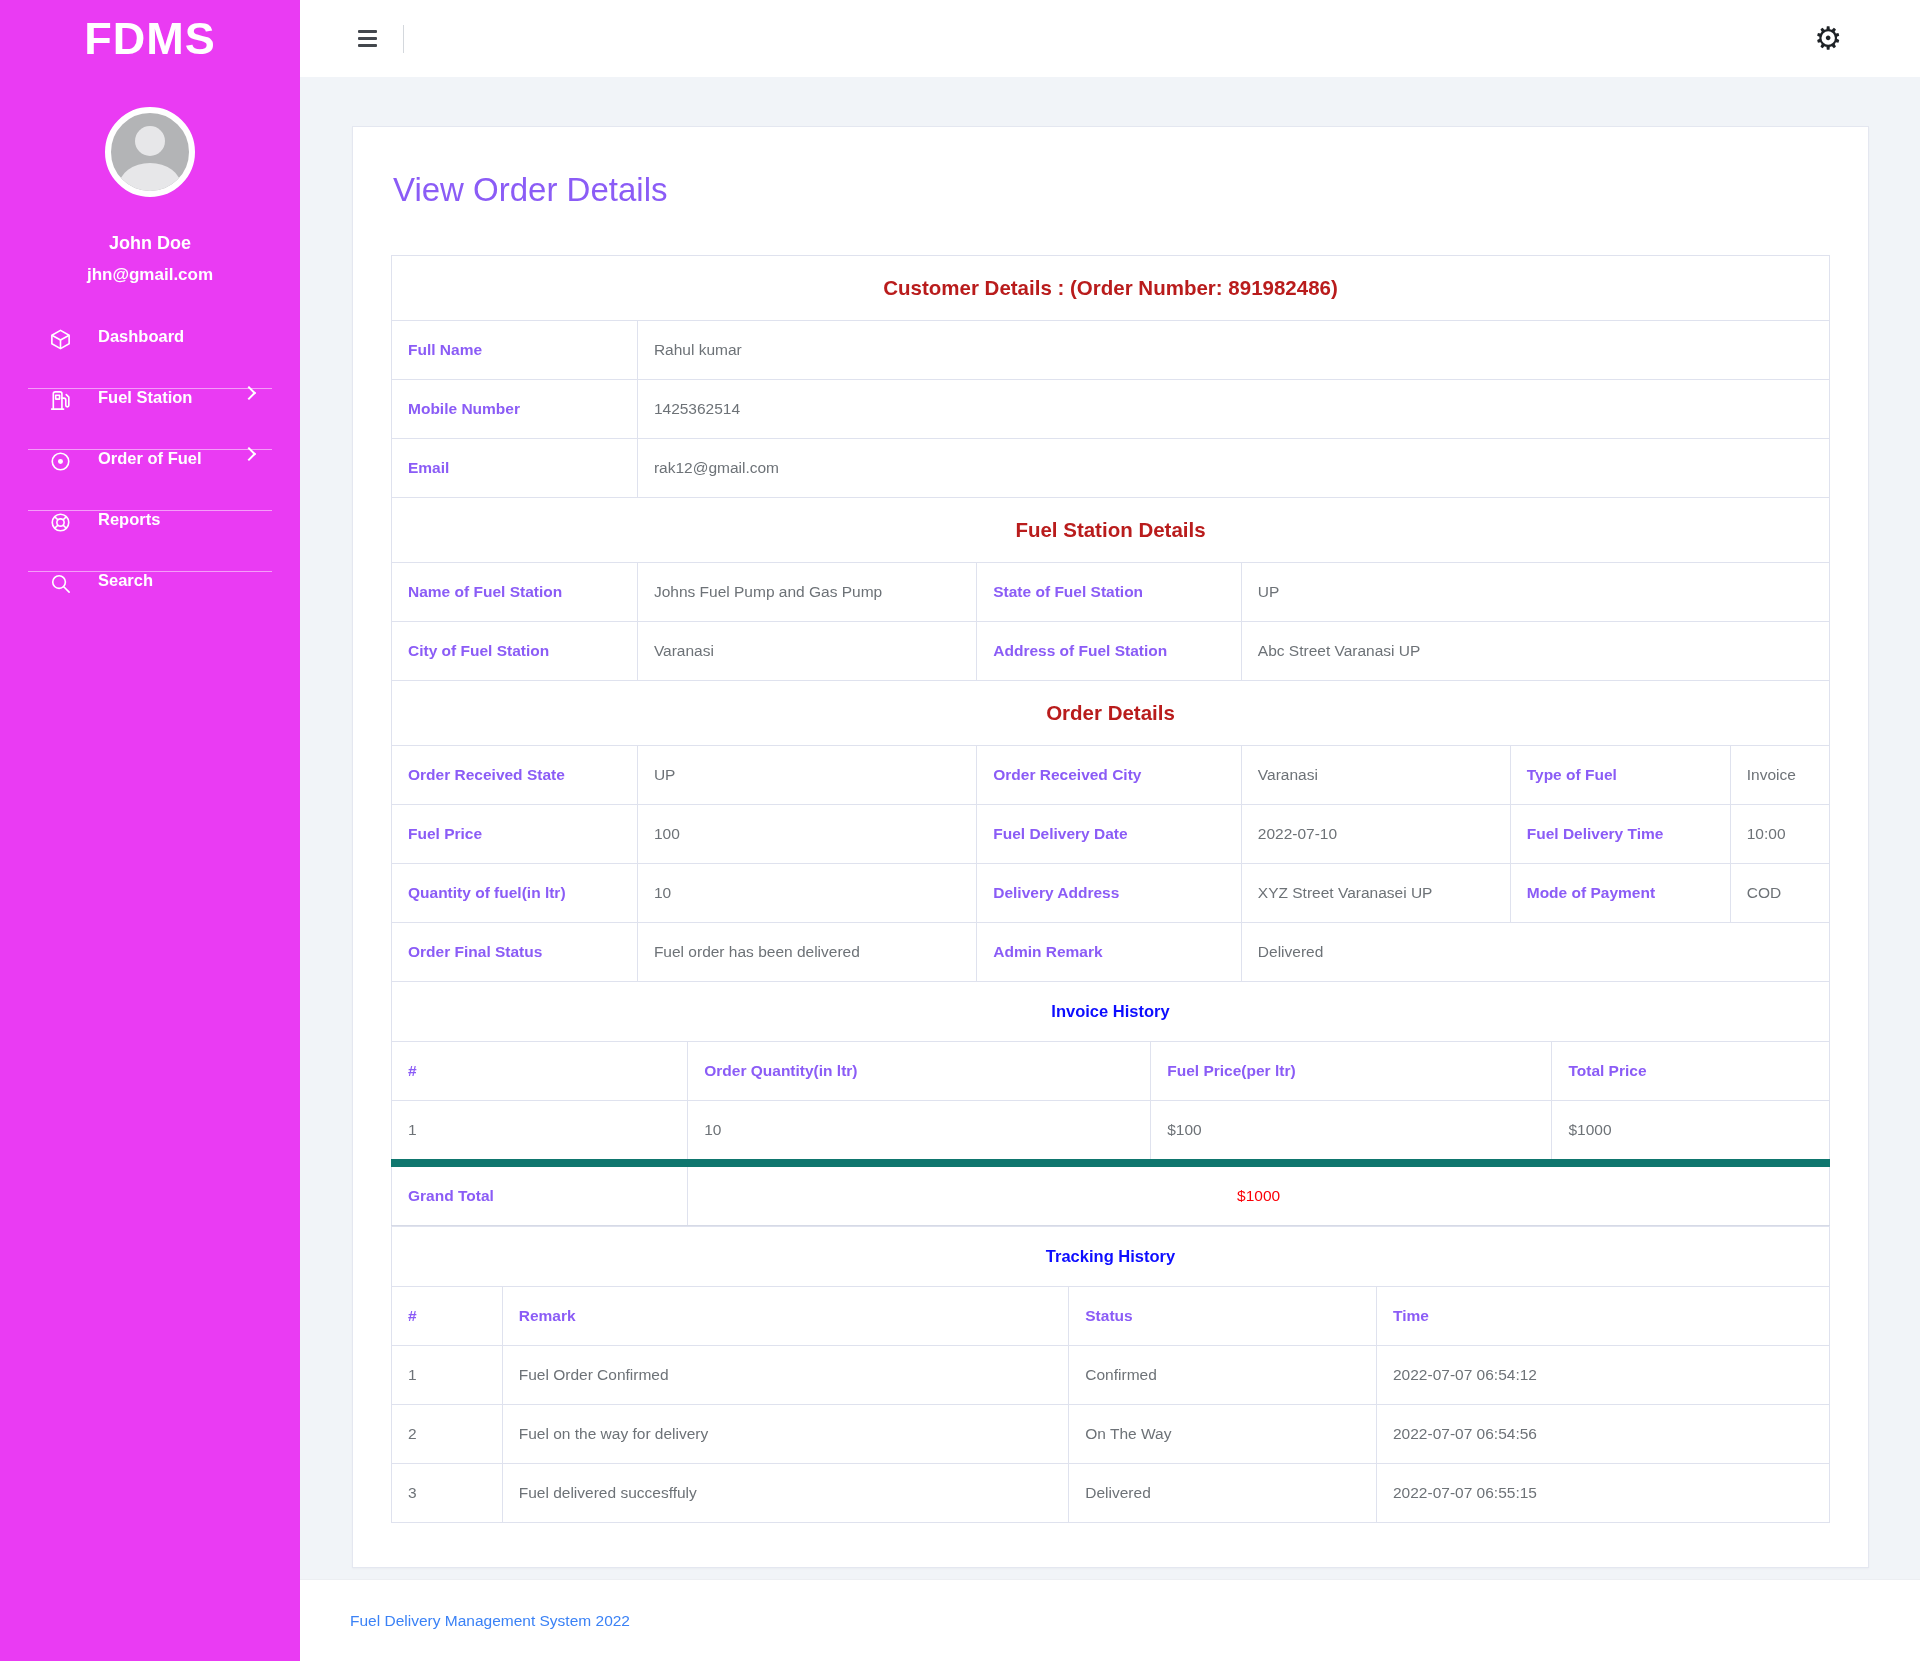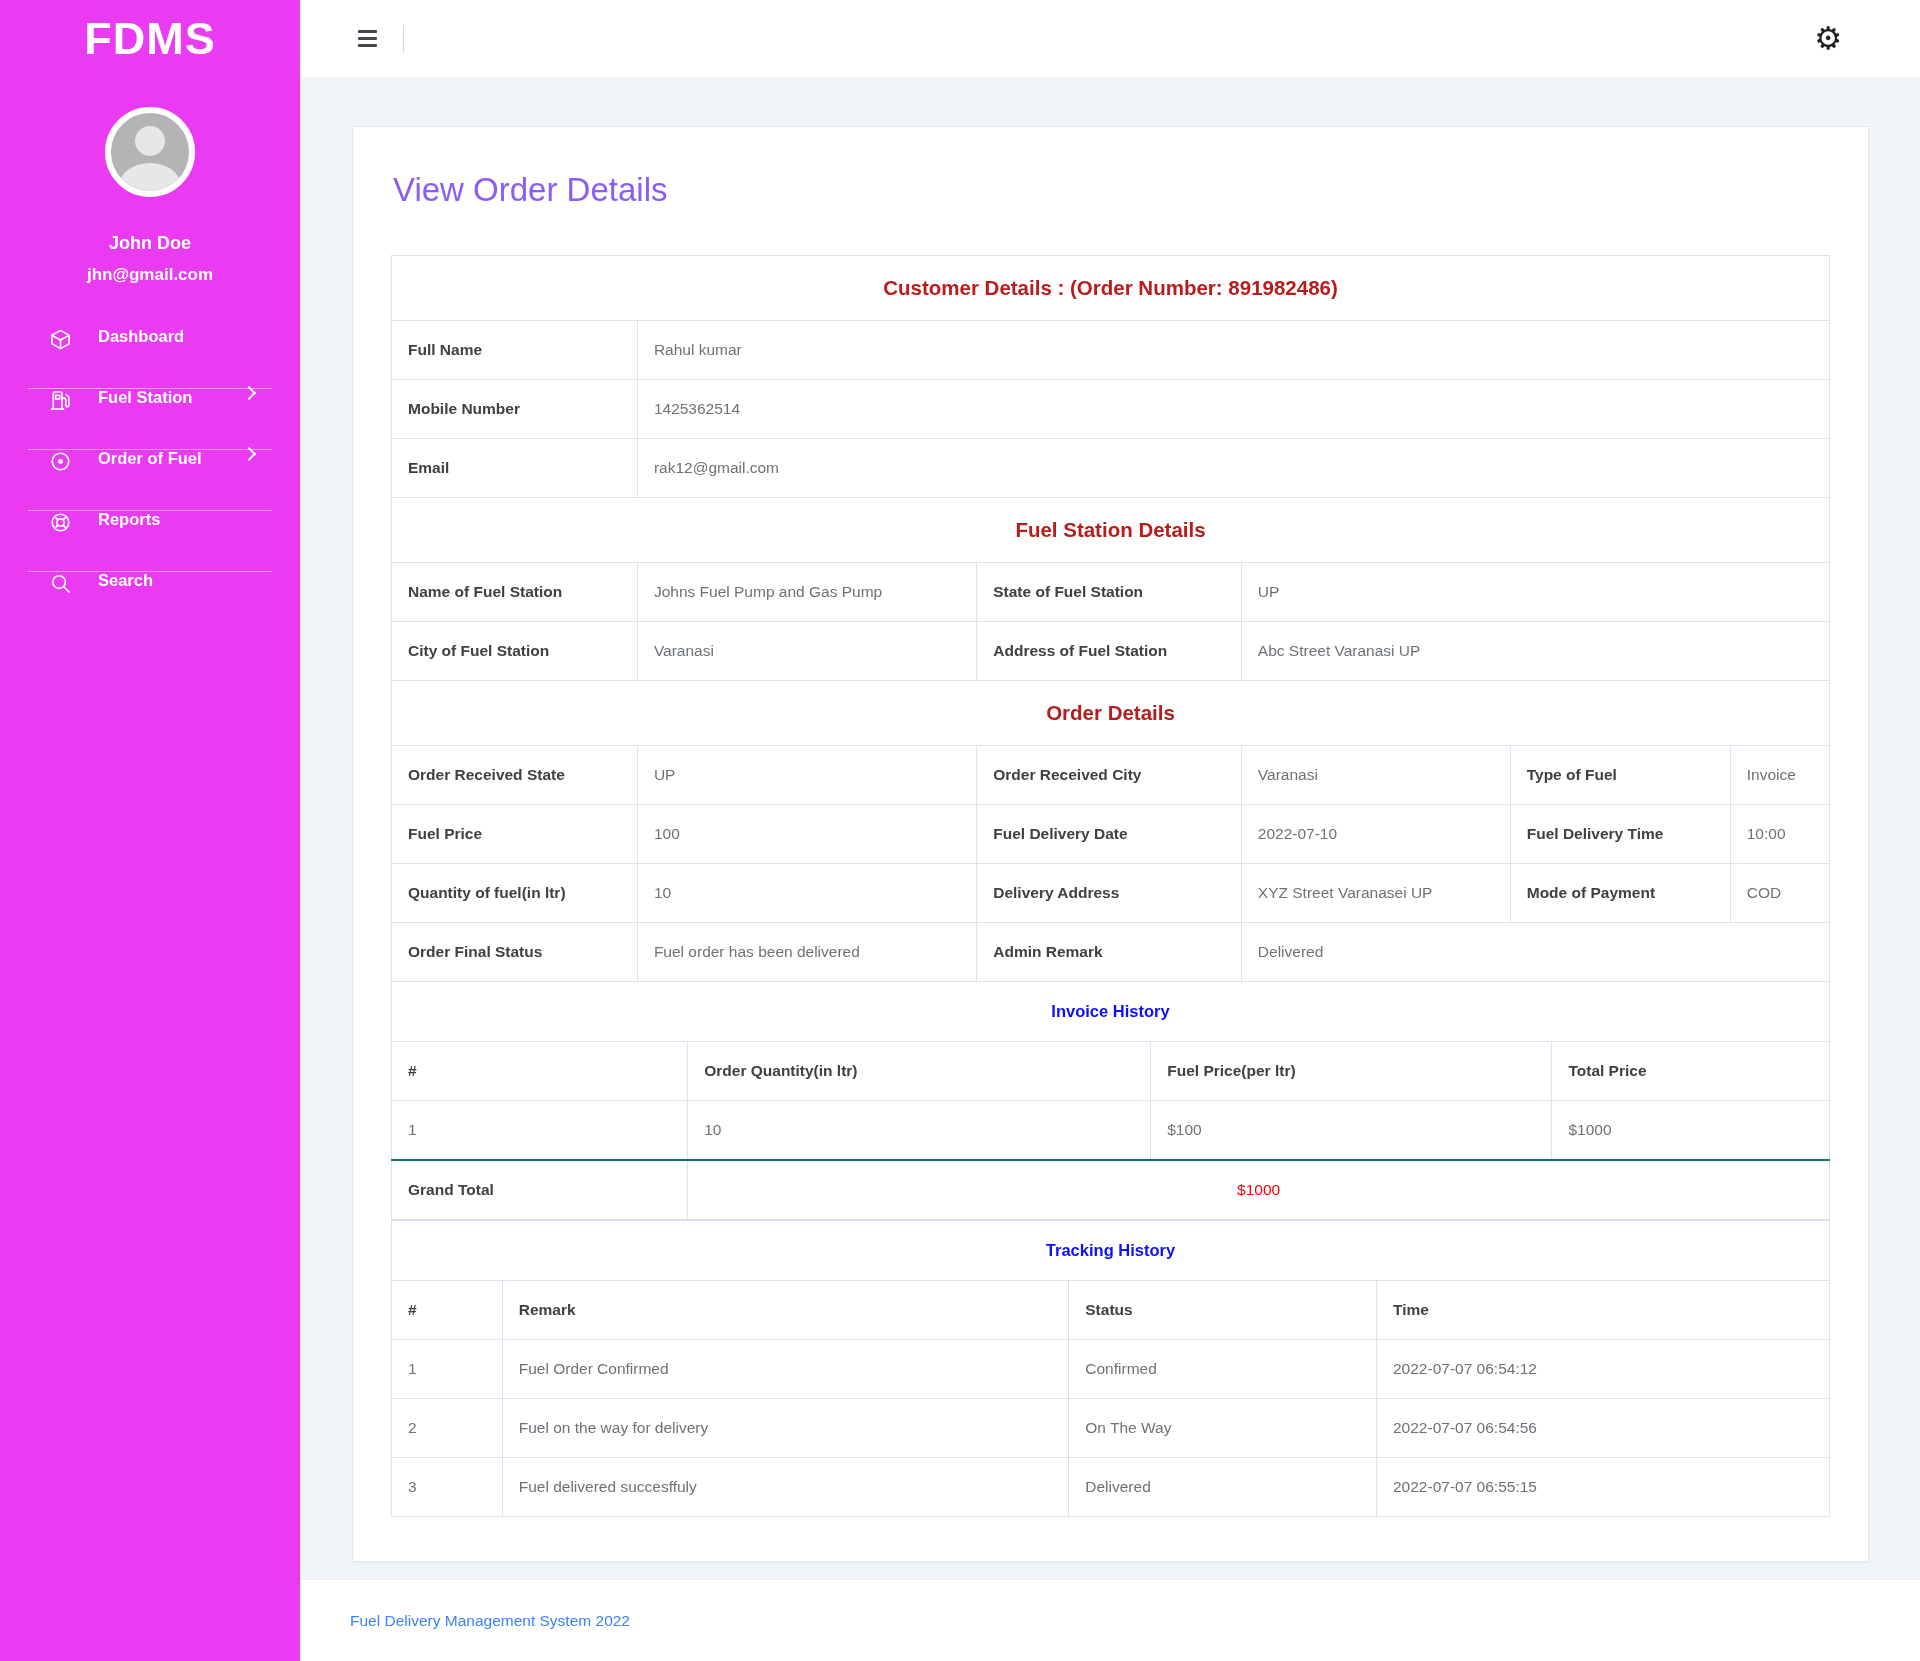--- a/index.html
+++ b/index.html
@@ -31,25 +31,25 @@
   .gear{margin-left:auto;font-size:31px;color:#1e2226;cursor:pointer;line-height:1;}
   .content{flex:1;padding:49px 51px 0 52px;}
   .card{background:#fff;border:1px solid #e4e7f0;padding:30px 38px 44px 38px;box-shadow:0 1px 2px rgba(0,0,0,.03);}
   .page-title{font-size:33px;color:#8b5cf6;font-weight:400;margin:14px 0 46px 2px;}
 
   
   .tables{width:100%;}
   table.dt{width:100%;border-collapse:collapse;table-layout:fixed;}
   .tables table + table{margin-top:-1px;}
   .dt td{border:1px solid #dfe2ee;padding:20px 16px;font-size:15.5px;color:#6d7277;vertical-align:middle;overflow-wrap:break-word;}
-  .dt td.lbl{font-weight:bold;color:#404040;}
+  .dt td.lbl{font-weight:bold;color:#8b5cf6;}
   .dt td.sec{text-align:center;font-weight:bold;color:#b91c1c;font-size:20.5px;}
   .dt td.hist{text-align:center;font-weight:bold;color:#0d0dff;font-size:16.5px;cursor:pointer;}
   .dt td.red{color:#fb0007;text-align:center;}
-  .dt tr.gt td{border-top:2px solid #0f766e;border-bottom:2px solid #d6dae6;}
+  .dt tr.gt td{border-top:8px solid #0f766e;border-bottom:2px solid #d6dae6;}
 
   
   .footer{height:81px;flex:0 0 81px;background:#fff;border-top:1px solid #eceef2;display:flex;align-items:center;padding-left:50px;color:#3b82f6;font-size:15.5px;}
 </style>
 </head>
 <body>
 
 <div class="app">
 
   <aside class="sidebar">

